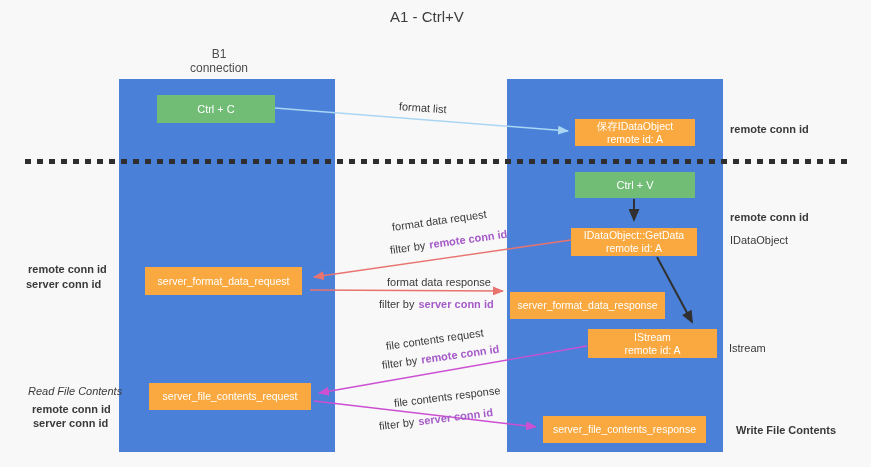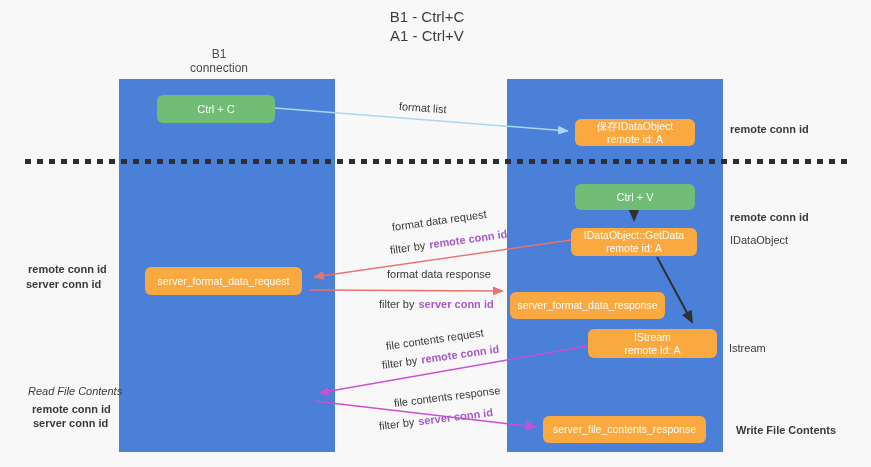--- a/index.html
+++ b/index.html
@@ -27,41 +27,40 @@
   }
   #dashline{
     position:absolute;left:25px;top:159px;width:823px;height:5px;
     background:repeating-linear-gradient(90deg,#2e2e2e 0 6px,transparent 6px 12px);
     z-index:3;
   }
   #arrows{position:absolute;left:0;top:0;z-index:4;}
   .box{
     position:absolute;z-index:5;
     display:flex;flex-direction:column;align-items:center;justify-content:center;
-    color:#ffffff;text-align:center;white-space:nowrap;border-radius:6px;
+    color:#ffffff;text-align:center;white-space:nowrap;
   }
   .green{background:#71bd76;font-size:11px;}
   .orange{background:#f9a93f;font-size:10.5px;line-height:13px;}
   .alabel{
     position:absolute;z-index:6;color:#3a3a3a;font-size:11px;white-space:nowrap;
     transform-origin:left center;
   }
   .alabel .pre{margin-right:4px;}
   .purple{color:#a55bc8;font-weight:bold;}
   .greent{color:#6cbf70;font-weight:bold;}
   .sidelabel{position:absolute;z-index:6;font-size:11px;white-space:nowrap;color:#3a3a3a;}
   b{font-weight:bold;}
 </style>
 </head>
 <body>
 
 <div id="stage">
 
   <div class="title">
-    <div>B1 - Ctrl+C</div>
     <div>A1 - Ctrl+V</div>
   </div>
 
   <div class="colhead" style="left:149px;top:47px;">
     <div>B1</div>
     <div>connection</div>
   </div>
 
   <div class="column" style="left:119px;"></div>
   <div class="column" style="left:507px;"></div>
@@ -94,21 +93,21 @@
 
   <div class="box green" style="left:157px;top:95px;width:118px;height:28px;">
     <span>Ctrl + C</span>
   </div>
 
   <div class="box orange" style="left:575px;top:119px;width:120px;height:27px;">
     <span>保存IDataObject</span>
     <span>remote id: A</span>
   </div>
 
-  <div class="box green" style="left:575px;top:172px;width:120px;height:26px;margin-top:12px;">
+  <div class="box green" style="left:575px;top:172px;width:120px;height:26px;">
     <span>Ctrl + V</span>
   </div>
 
   <div class="box orange" style="left:571px;top:228px;width:126px;height:28px;">
     <span>IDataObject::GetData</span>
     <span>remote id: A</span>
   </div>
 
   <div class="box orange" style="left:145px;top:267px;width:157px;height:28px;">
     <span>server_format_data_request</span>
@@ -116,33 +115,36 @@
 
   <div class="box orange" style="left:510px;top:280px;width:155px;height:27px;margin-top:12px;">
     <span>server_format_data_response</span>
   </div>
 
   <div class="box orange" style="left:588px;top:329px;width:129px;height:29px;">
     <span>IStream</span>
     <span>remote id: A</span>
   </div>
 
+  <div class="box orange" style="left:149px;top:383px;width:162px;height:27px;">
+    <span>server_file_contents_request</span>
+  </div>
 
   <div class="box orange" style="left:543px;top:416px;width:163px;height:27px;">
     <span>server_file_contents_response</span>
   </div>
 
   <div class="alabel" style="left:399px;top:100px;transform:rotate(4deg);">format list</div>
 
   <div class="alabel" style="left:392px;top:221px;transform:rotate(-8deg);">format data request</div>
   <div class="alabel" style="left:390px;top:244px;transform:rotate(-8deg);">
     <span class="pre">filter by</span><b class="purple">remote conn id</b>
   </div>
 
-  <div class="alabel" style="left:387px;top:268px;">format data response</div>
+  <div class="alabel" style="left:387px;top:276px;">format data response</div>
   <div class="alabel" style="left:379px;top:298px;">
     <span class="pre">filter by</span><b class="purple">server conn id</b>
   </div>
 
   <div class="alabel" style="left:386px;top:340px;transform:rotate(-8deg);">file contents request</div>
   <div class="alabel" style="left:382px;top:359px;transform:rotate(-8deg);">
     <span class="pre">filter by</span><b class="purple">remote conn id</b>
   </div>
 
   <div class="alabel" style="left:394px;top:397px;transform:rotate(-7deg);">file contents response</div>

